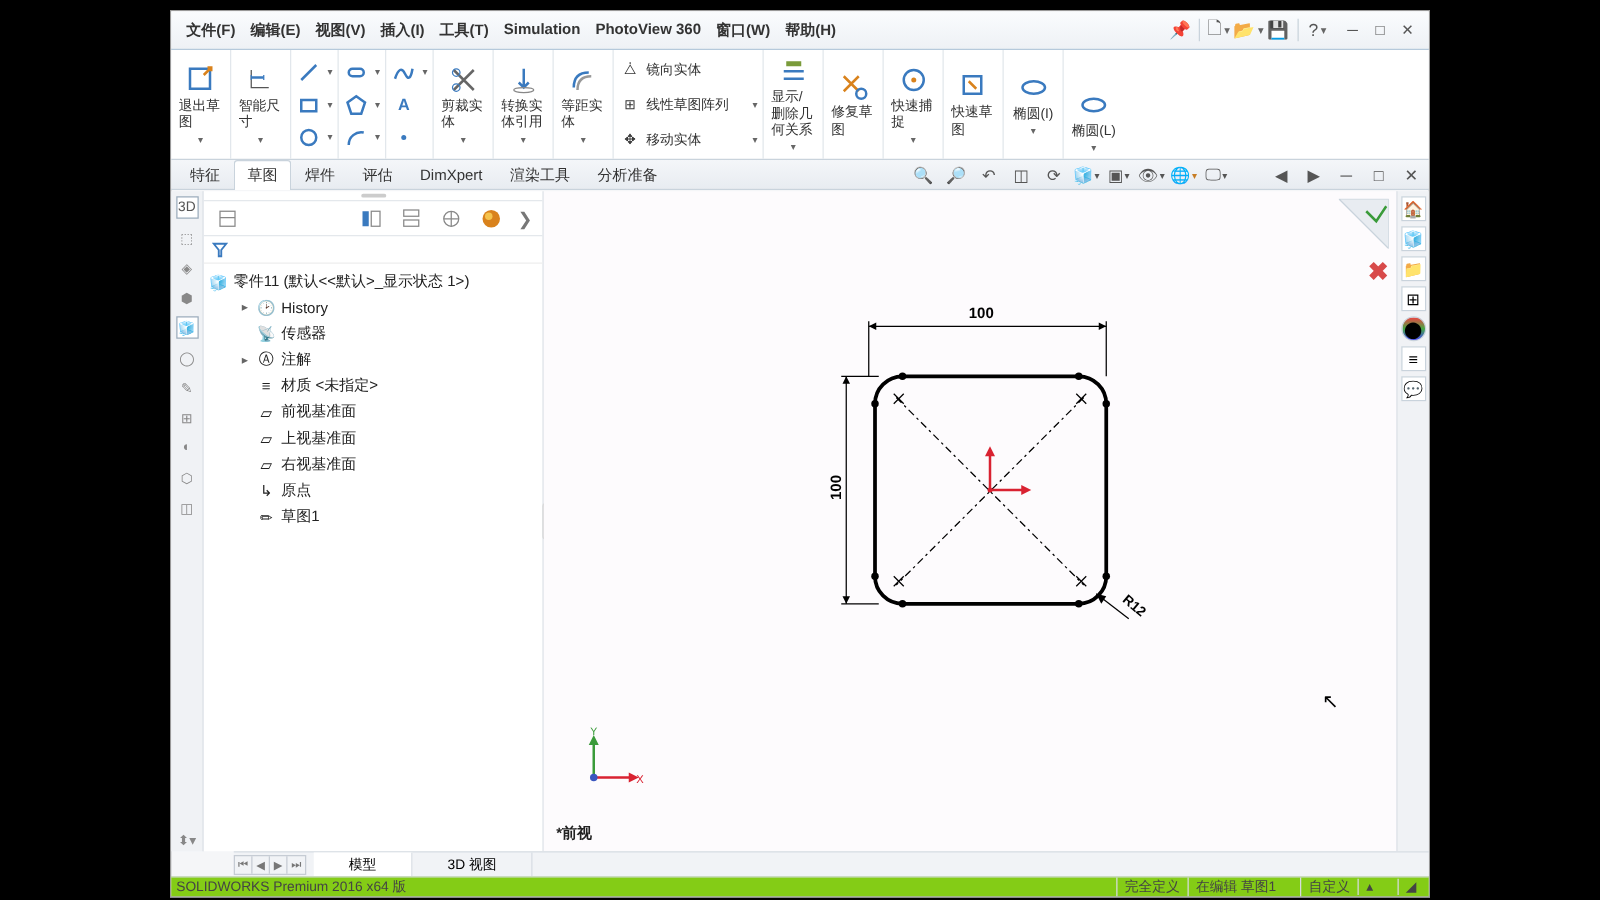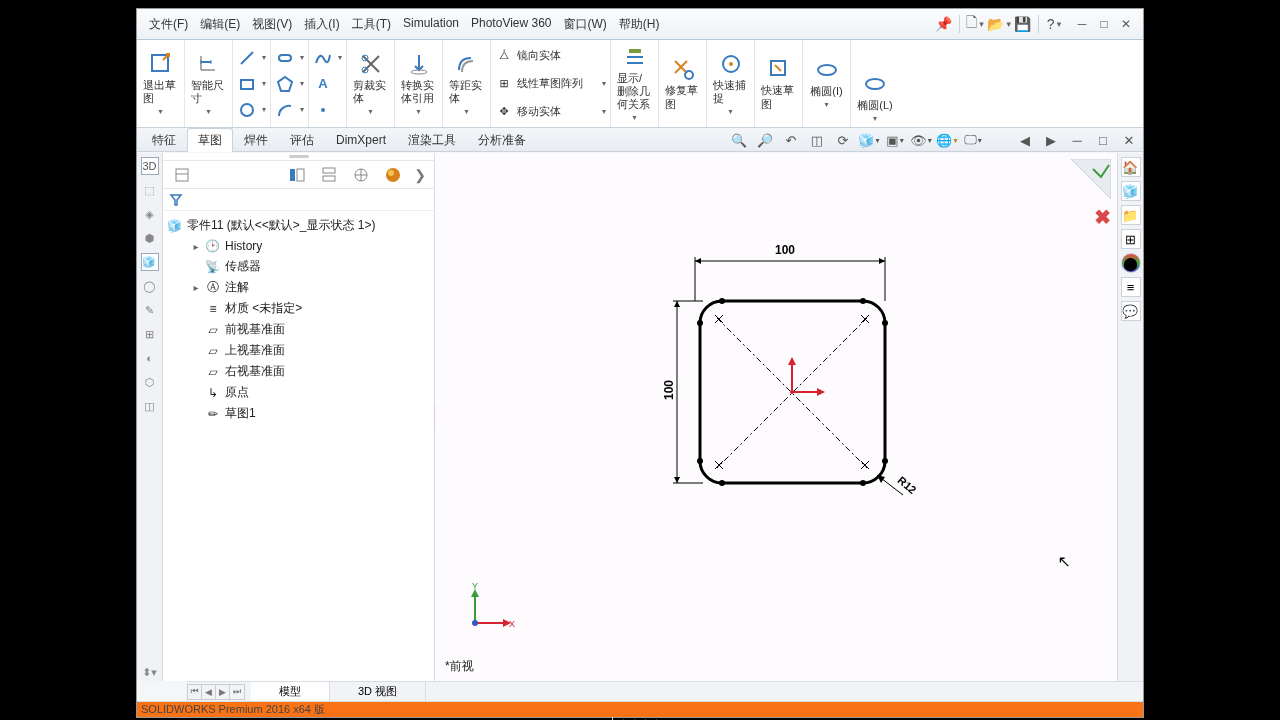--- a/index.html
+++ b/index.html
@@ -3,21 +3,21 @@
 <meta charset="utf-8">
 <style>
 * { margin: 0; padding: 0; box-sizing: border-box; font-family: "Microsoft YaHei", Arial, sans-serif; }
 body { background: #000; width: 1280px; height: 720px; overflow: hidden; }
 .app { position: absolute; left: 136px; top: 8px; width: 1008px; height: 710px; background: #f5f6f8; border: 1px solid #999; }
 
 
 .titlebar { height: 31px; background: linear-gradient(#fafcfe,#eef1f5); display: flex; align-items: center; border-bottom: 1px solid #b5c9db; }
 .logo { width: 150px; height: 31px; display: flex; align-items: center; padding-left: 8px; }
 .logo svg { height: 22px; }
-.menubar { display: flex; gap: 0; margin-left: 6px; }
+.menubar { display: flex; gap: 0; margin-left: 6px; font-weight: bold; }
 .menubar span { padding: 4px 6px; font-size: 12px; color: #333; cursor: default; }
 .title-icons { margin-left: auto; display: flex; align-items: center; gap: 2px; padding-right: 6px; }
 .title-icons .ti { width: 22px; height: 22px; display: flex; align-items: center; justify-content: center; font-size: 14px; color: #555; }
 .title-icons .ti.dd::after { content:"▾"; font-size:9px; margin-left:2px; color:#666; }
 .sep { width:1px; height:18px; background:#c9d3dc; margin:0 2px; }
 .win-btns { display:flex; gap:0; margin-left:4px;}
 .win-btns div { width:22px; height:20px; display:flex; align-items:center; justify-content:center; font-size:12px; color:#555; border:1px solid transparent;}
 .pin-icon { color:#c77d25; }
 
 
@@ -72,35 +72,35 @@
 
 .splitter { position:absolute; left:297px; top:50%; width:8px; height:30px; background:#ececec; border:1px solid #cfcfcf; border-radius:3px; transform:translateY(-50%); }
 
 
 .sketch { position:absolute; left:210px; top:90px; }
 .dim-h { position:absolute; font-size:12px; font-weight:bold; color:#000; }
 .dim-v { position:absolute; font-size:12px; font-weight:bold; color:#000; transform: rotate(-90deg); transform-origin: center; }
 .dim-r { position:absolute; font-size:11px; font-weight:bold; color:#000; transform: rotate(40deg); }
 
 .triad { position:absolute; left:30px; bottom:44px; }
-.view-label { position:absolute; left:10px; bottom:6px; font-size:12px; font-weight:normal; color:#222; }
+.view-label { position:absolute; left:10px; bottom:6px; font-size:12px; font-weight:bold; color:#222; }
 
 .confirm-corner { position:absolute; right:6px; top:6px; }
 .big-red-x { position:absolute; right:6px; top:52px; color:#d84a4a; font-size:20px; font-weight:bold; }
 .cursor { position:absolute; right:46px; bottom:110px; font-size:16px; color:#000; }
 
 
 .bottom-tabs { position:absolute; left:50px; right:0; bottom:16px; height:20px; background:#f1f3f6; border-top:1px solid #d8dde3; display:flex; align-items:center; font-size:11px; }
 .bottom-tabs .nav { display:flex; border:1px solid #c6ccd4; margin-right:6px; }
 .bottom-tabs .nav div { width:14px; height:14px; display:flex; align-items:center; justify-content:center; font-size:9px; border-right:1px solid #c6ccd4; color:#777; }
 .bottom-tabs .nav div:last-child { border-right:none; }
 .bottom-tabs .bt { padding:2px 28px; border-right:1px solid #d8dde3; }
 .bottom-tabs .bt.active { background:#fff; }
 
-.statusbar { position:absolute; left:0; right:0; bottom:0; height:16px; background:#f97316; border-top:1px solid #d8dde3; display:flex; align-items:center; font-size:11px; color:#444; padding: 0 4px; flex-direction: column; }
+.statusbar { position:absolute; left:0; right:0; bottom:0; height:16px; background:#84cc16; border-top:1px solid #d8dde3; display:flex; align-items:center; font-size:11px; color:#444; padding: 0 4px; }
 .statusbar .sl { margin-right:auto; }
 .statusbar .cell { padding:0 6px; border-left:1px solid #d6dade; }
 .green-dot { width:10px; height:10px; background:#3a9b3a; border-radius:2px; }
 .yellow-dot { width:10px; height:10px; background:#f5c34d; border-radius:50%; }
 
 .subtitle { position:absolute; left:50%; bottom:14px; transform:translateX(-50%); font-size:22px; color:#d8d8d8; font-weight:500; text-shadow:0 0 2px #888; letter-spacing:1px; pointer-events:none; }
 </style>
 </head>
 <body>
 

